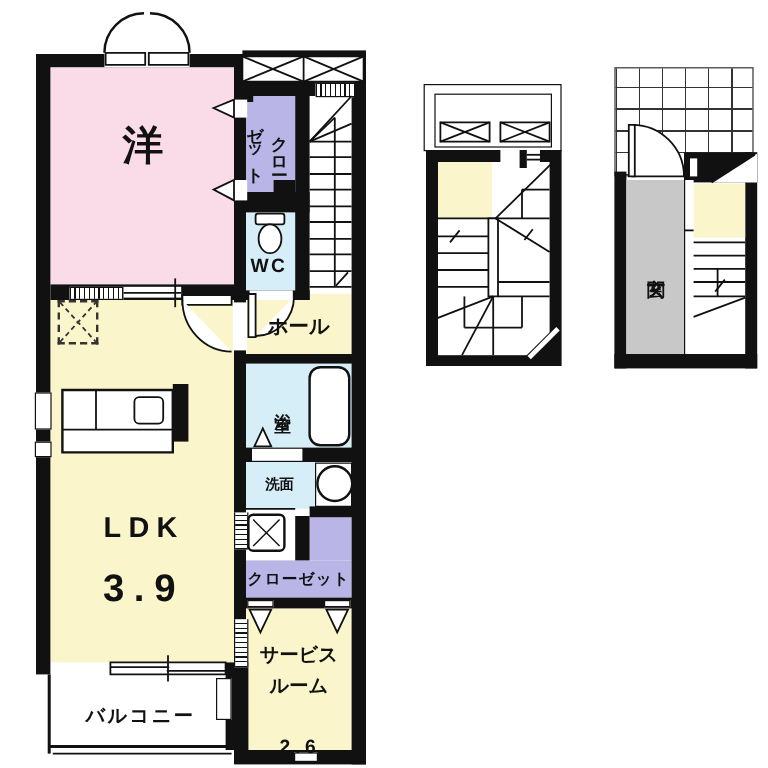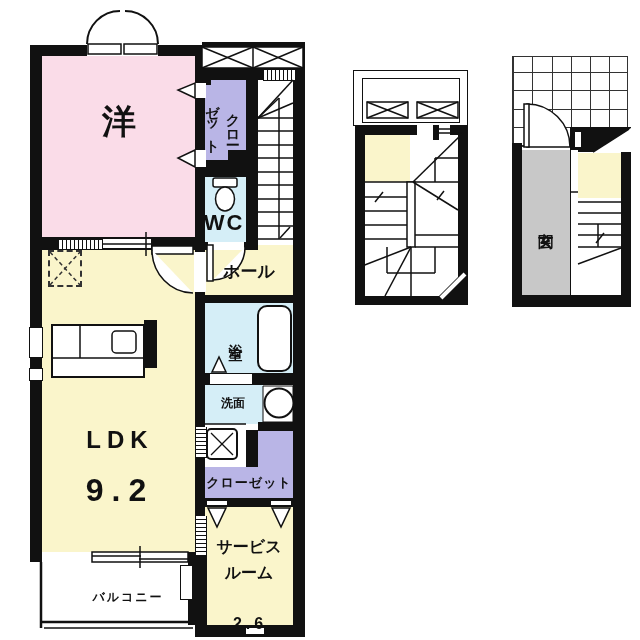--- a/index.html
+++ b/index.html
@@ -260,26 +260,26 @@
         <line x1="596" y1="243" x2="604" y2="233"></line>
         <line x1="578" y1="264" x2="621" y2="248"></line>
         <line x1="570" y1="192" x2="578" y2="192"></line>
       </g>
     </g>
   </svg>
 
   <div class="lbl" style="left:119px;top:122px;font-size:34px;">洋</div>
   <div class="lbl vert" style="left:223px;top:121px;font-size:14px;line-height:1.45;letter-spacing:1px;">クロー
 ゼット</div>
-  <div class="lbl" style="left:224px;top:223px;font-size:22px;letter-spacing:2px;">WC</div>
+  <div class="lbl" style="left:224px;top:223px;font-size:16px;letter-spacing:2px;">WC</div>
   <div class="lbl" style="left:249px;top:272px;font-size:17px;">ホール</div>
   <div class="lbl vert" style="left:236px;top:335px;font-size:14px;">浴室</div>
   <div class="lbl" style="left:233px;top:404px;font-size:12px;">洗面</div>
   <div class="lbl" style="left:249px;top:483px;font-size:13px;letter-spacing:1px;">クローゼット</div>
   <div class="lbl" style="left:120px;top:440px;font-size:24px;letter-spacing:6px;">LDK</div>
-  <div class="lbl" style="left:120px;top:490px;font-size:32px;letter-spacing:8px;">9.2</div>
+  <div class="lbl" style="left:120px;top:490px;font-size:32px;letter-spacing:8px;">3.9</div>
   <div class="lbl" style="left:249px;top:547px;font-size:16px;">サービス</div>
   <div class="lbl" style="left:249px;top:573px;font-size:16px;">ルーム</div>
   <div class="lbl" style="left:250px;top:624px;font-size:16px;letter-spacing:4px;">2.6</div>
-  <div class="lbl" style="left:117px;top:598px;font-size:12px;letter-spacing:2px;margin-left:11px;">バルコニー</div>
+  <div class="lbl" style="left:117px;top:598px;font-size:16px;letter-spacing:2px;">バルコニー</div>
   <div class="lbl vert" style="left:546px;top:222px;font-size:15px;">玄関</div>
 
 </div>
 
 </body></html>

